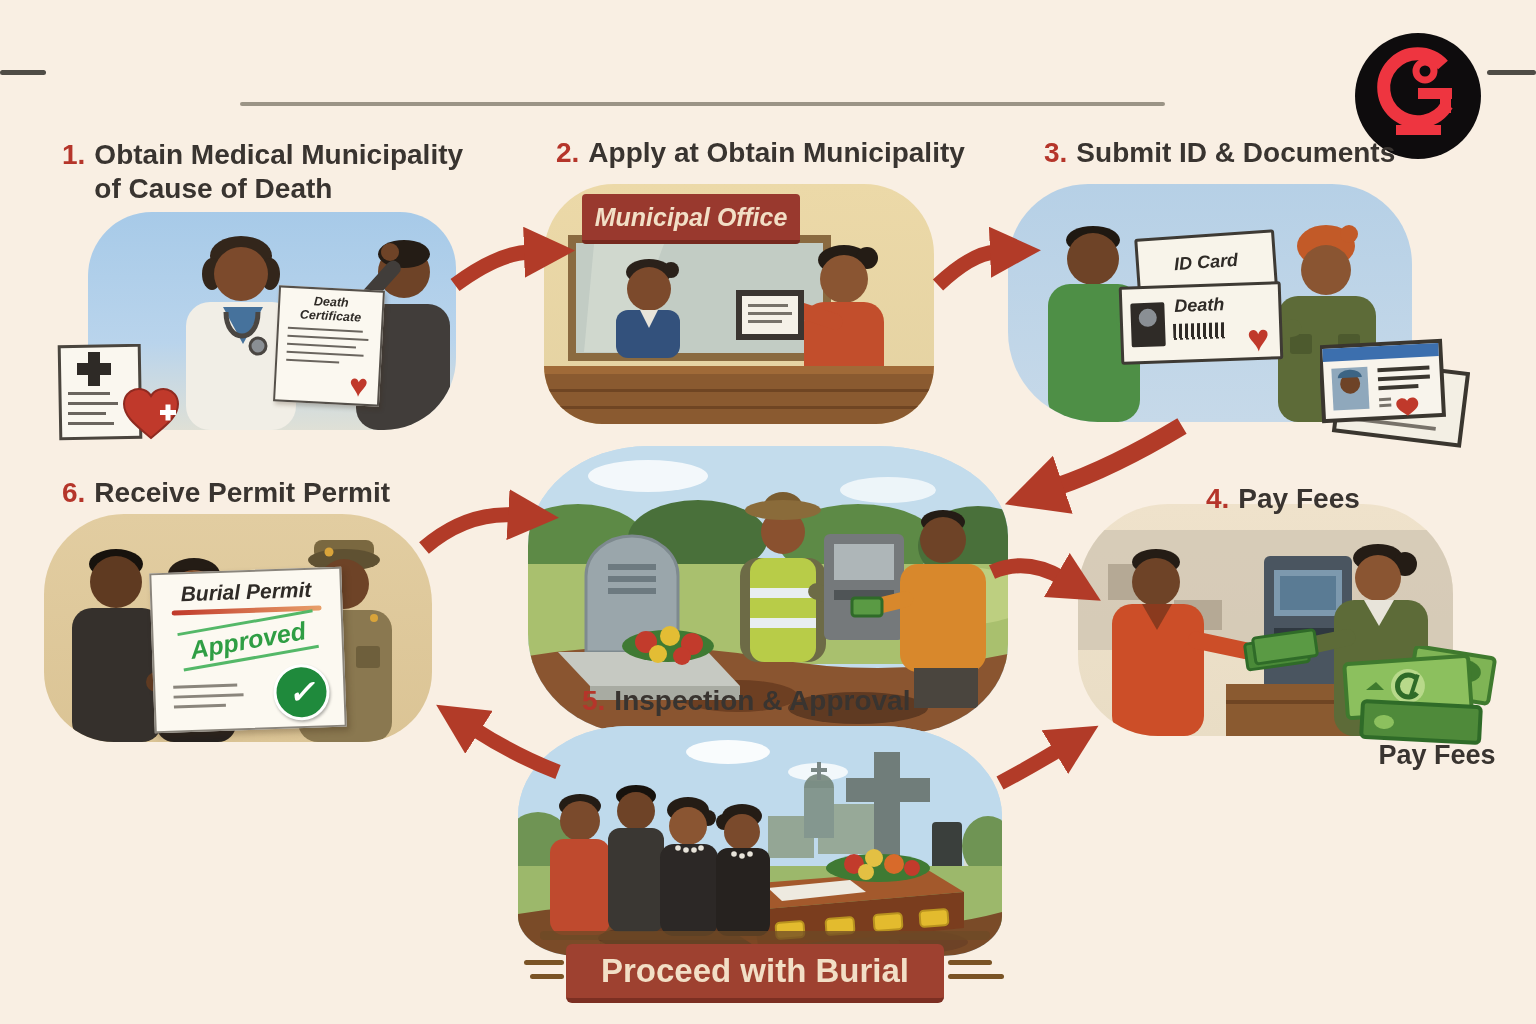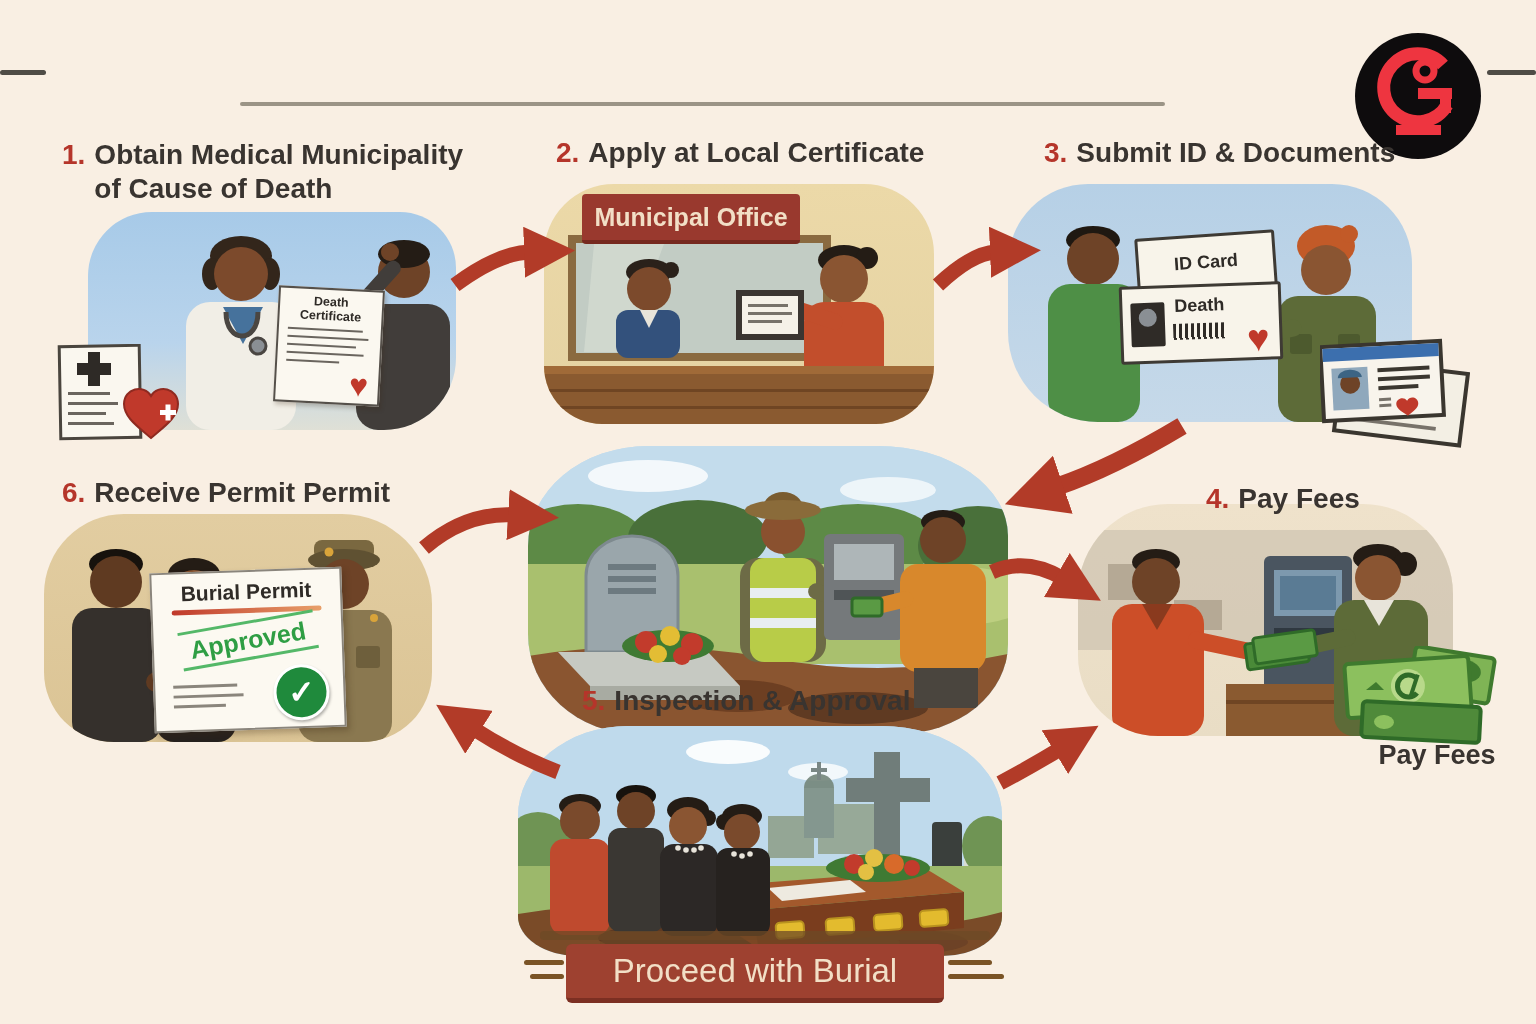--- a/index.html
+++ b/index.html
@@ -13,21 +13,21 @@
          background:#8b8476;border-radius:3px;opacity:.85;}
   .edge-dash{position:absolute;height:5px;background:#4f4c46;border-radius:3px;}
   #dash-l{left:0;top:70px;width:46px;}
   #dash-r{left:1487px;top:70px;width:49px;}
   .logo{position:absolute;left:1354px;top:32px;width:128px;height:128px;}
   
   .step-label{position:absolute;display:flex;gap:9px;font-weight:bold;font-size:28px;
               color:#393430;line-height:1.2;z-index:7;}
   .step-num{color:#b5352a;}
   
-  .scene{position:absolute;overflow:hidden;z-index:1;}
+  .scene{position:absolute;overflow:hidden;z-index:1;font-style:italic;}
   #scene1{left:88px;top:212px;width:368px;height:218px;border-radius:64px 56px 72px 58px;
           background:linear-gradient(180deg,#a7cae8 0%,#b9d4ec 60%,#dfe0d6 100%);}
   #scene2{left:544px;top:184px;width:390px;height:240px;border-radius:70px 70px 58px 58px;
           background:linear-gradient(180deg,#ecd9a8,#e4d2a2);}
   #scene3{left:1008px;top:184px;width:404px;height:238px;border-radius:80px 80px 70px 90px;
           background:linear-gradient(180deg,#b6d0e6,#c6d9e9);}
   #scene6{left:44px;top:514px;width:388px;height:228px;border-radius:80px 90px 70px 70px;
           background:linear-gradient(180deg,#e2cda1,#dbc495);}
   #scene5{left:528px;top:446px;width:480px;height:288px;background:#c3dcec;
           border-radius:120px 130px 110px 110px / 100px 90px 90px 100px;}
@@ -71,21 +71,21 @@
   .check-circle{position:absolute;left:118px;top:94px;width:50px;height:50px;border-radius:50%;
         background:#1f8a3c;border:3px solid #ffffff;color:#fff;font-size:32px;font-weight:bold;
         display:flex;align-items:center;justify-content:center;box-shadow:1px 2px 3px rgba(0,0,0,.3);}
   .permit-lines{position:absolute;left:18px;top:104px;width:70px;}
   .permit-lines div{height:3px;background:#8a857c;margin-top:7px;}
   
   #pay-fees-caption{position:absolute;left:1372px;top:740px;width:130px;text-align:center;
         font-size:27px;font-weight:bold;color:#393430;z-index:7;}
   .banner{position:absolute;left:566px;top:944px;width:378px;height:54px;background:#9e4130;
         border-radius:6px;border-bottom:5px solid #7c2f22;display:flex;align-items:center;
-        justify-content:center;color:#f2dfc6;font-size:33px;font-weight:normal;z-index:7;}
+        justify-content:center;color:#f2dfc6;font-size:33px;font-weight:bold;z-index:7;}
   .banner-dash{position:absolute;height:5px;background:#7a5426;border-radius:3px;z-index:6;}
   .dirt-smear{position:absolute;background:#6d4a26;border-radius:4px;opacity:.75;z-index:5;}
   
   #arrows{position:absolute;left:0;top:0;width:1536px;height:1024px;z-index:6;pointer-events:none;}
 </style>
 </head>
 <body>
 
 <div class="canvas">
 
@@ -108,21 +108,21 @@
 
   <div class="step-label" style="left:62px;top:138px;">
     <span class="step-num">1.</span>
     <span>
       <div>Obtain Medical Municipality</div>
       <div>of Cause of Death</div>
     </span>
   </div>
   <div class="step-label" style="left:556px;top:136px;">
     <span class="step-num">2.</span>
-    <span>Apply at Local Certificate</span>
+    <span>Apply at Obtain Municipality</span>
   </div>
   <div class="step-label" style="left:1044px;top:136px;">
     <span class="step-num">3.</span>
     <span>Submit ID &amp; Documents</span>
   </div>
   <div class="step-label" style="left:1206px;top:482px;">
     <span class="step-num">4.</span>
     <span>Pay Fees</span>
   </div>
   <div class="step-label" style="left:582px;top:684px;">

